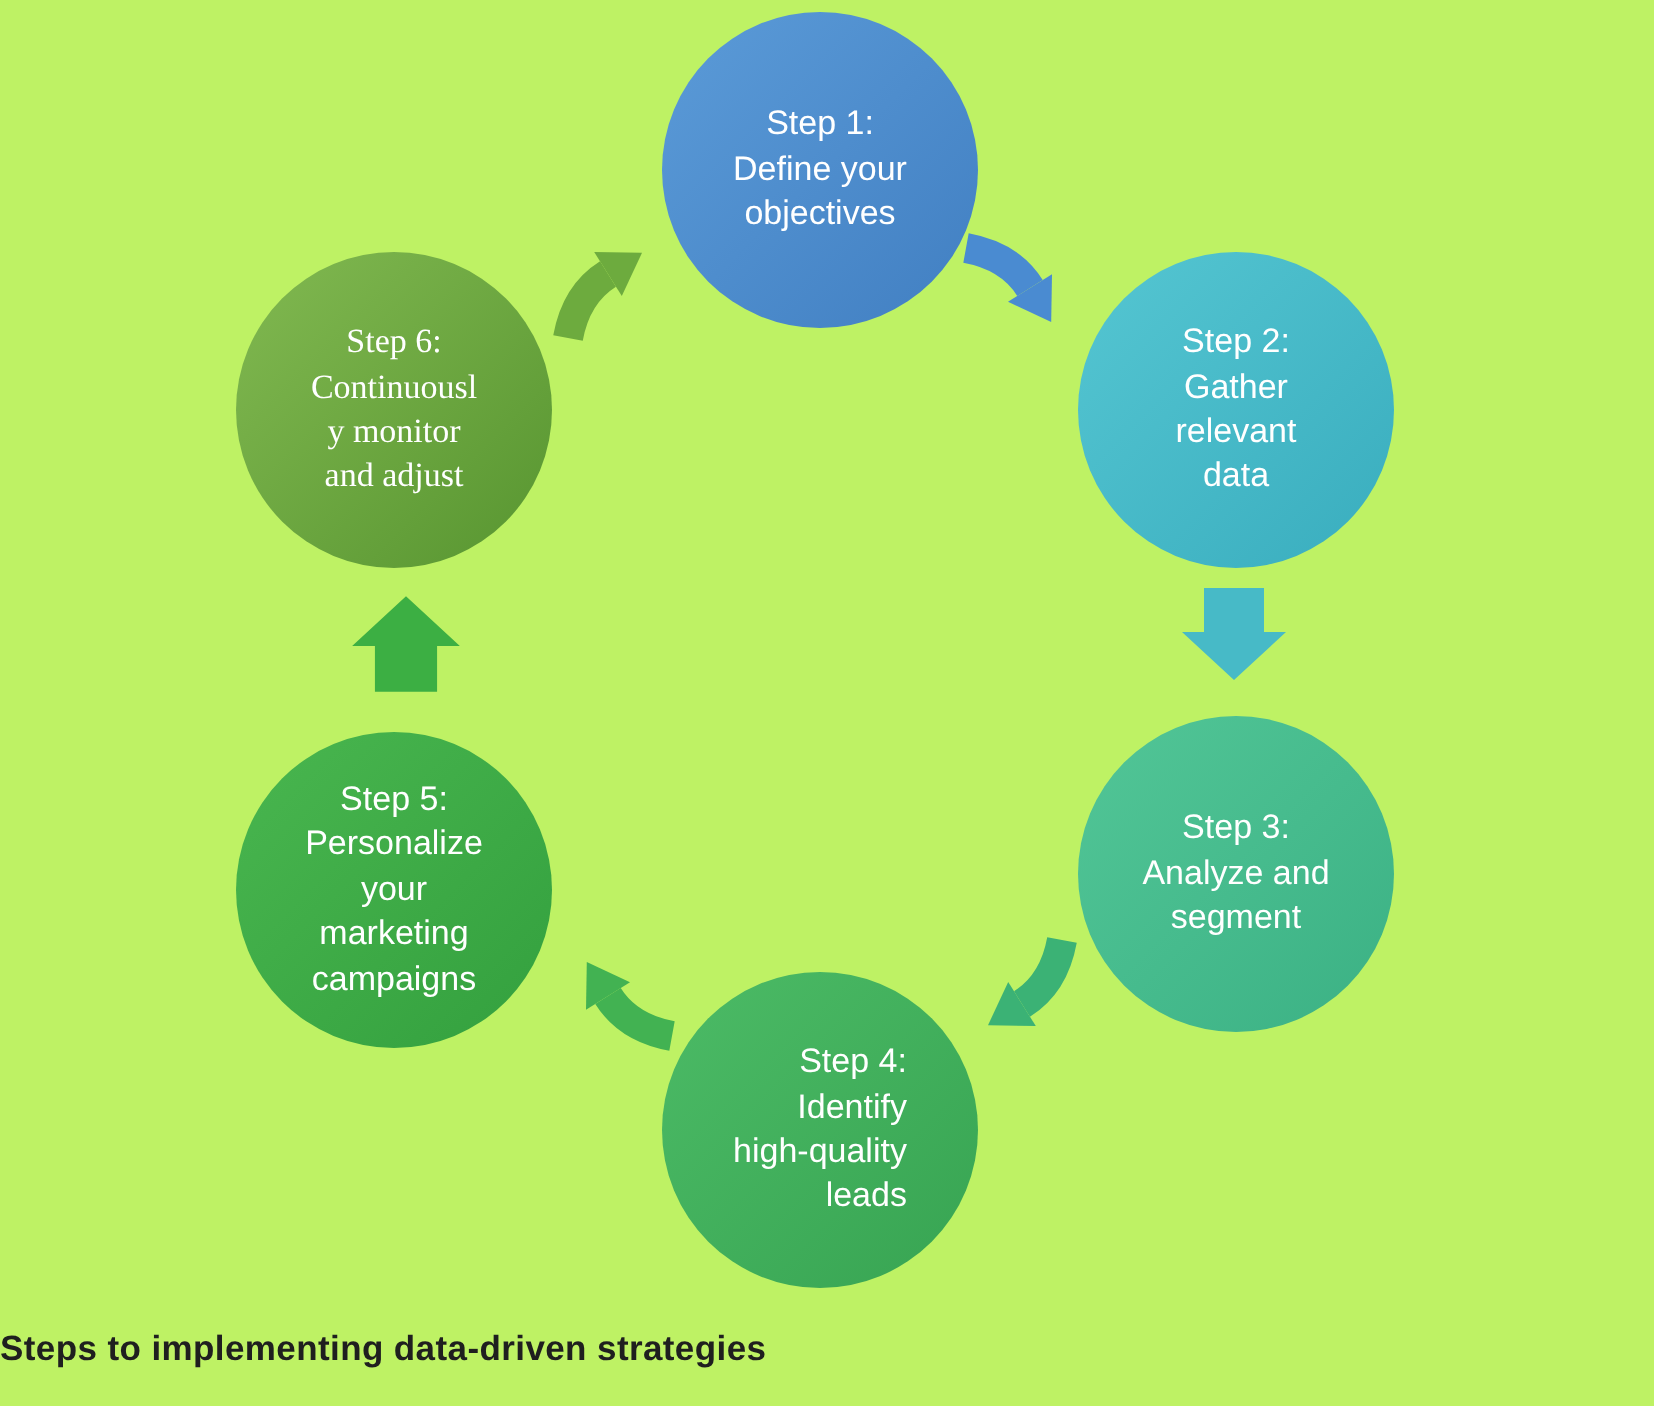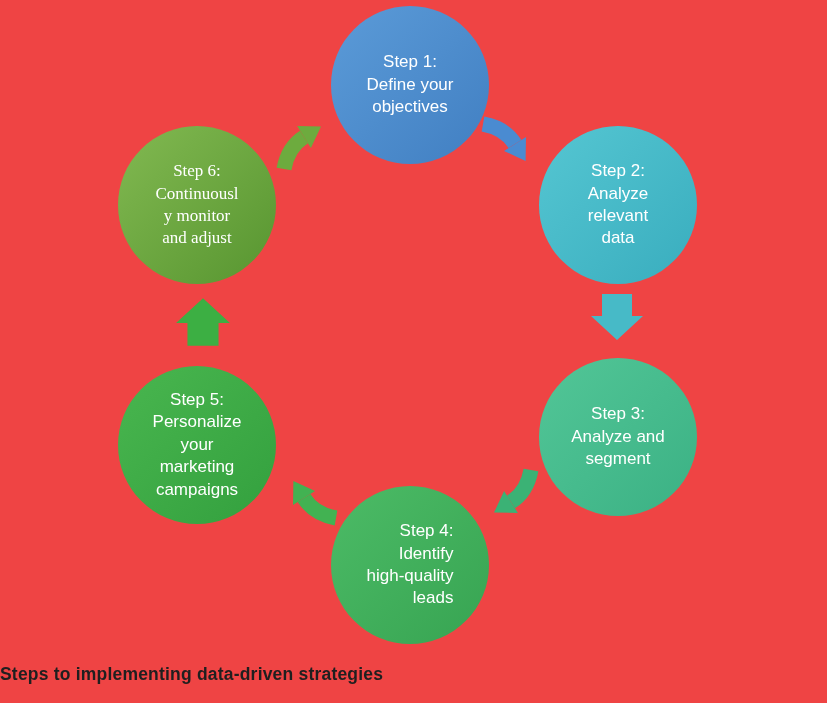--- a/index.html
+++ b/index.html
@@ -5,21 +5,21 @@
   html, body {
     margin: 0;
     padding: 0;
     background: #ffffff;
     font-family: "Liberation Sans", sans-serif;
   }
   .canvas {
     position: relative;
     width: 827px;
     height: 703px;
-    background: #ef4444;
+    background: #bef264;
     overflow: hidden;
   }
   .circle {
     position: absolute;
     width: 158px;
     height: 158px;
     border-radius: 50%;
     display: flex;
     align-items: center;
     justify-content: center;
@@ -81,21 +81,21 @@
 <div class="canvas">
 
   <div class="circle c1" style="background: linear-gradient(135deg, rgb(91, 155, 216), rgb(65, 127, 194));">
     <span class="label">Step 1:
 Define your
 objectives</span>
   </div>
 
   <div class="circle c2" style="background: linear-gradient(135deg, rgb(85, 198, 210), rgb(57, 173, 190));">
     <span class="label">Step 2:
-Analyze
+Gather
 relevant
 data</span>
   </div>
 
   <div class="circle c3" style="background: linear-gradient(135deg, rgb(82, 198, 151), rgb(59, 177, 132));">
     <span class="label">Step 3:
 Analyze and
 segment</span>
   </div>
 

